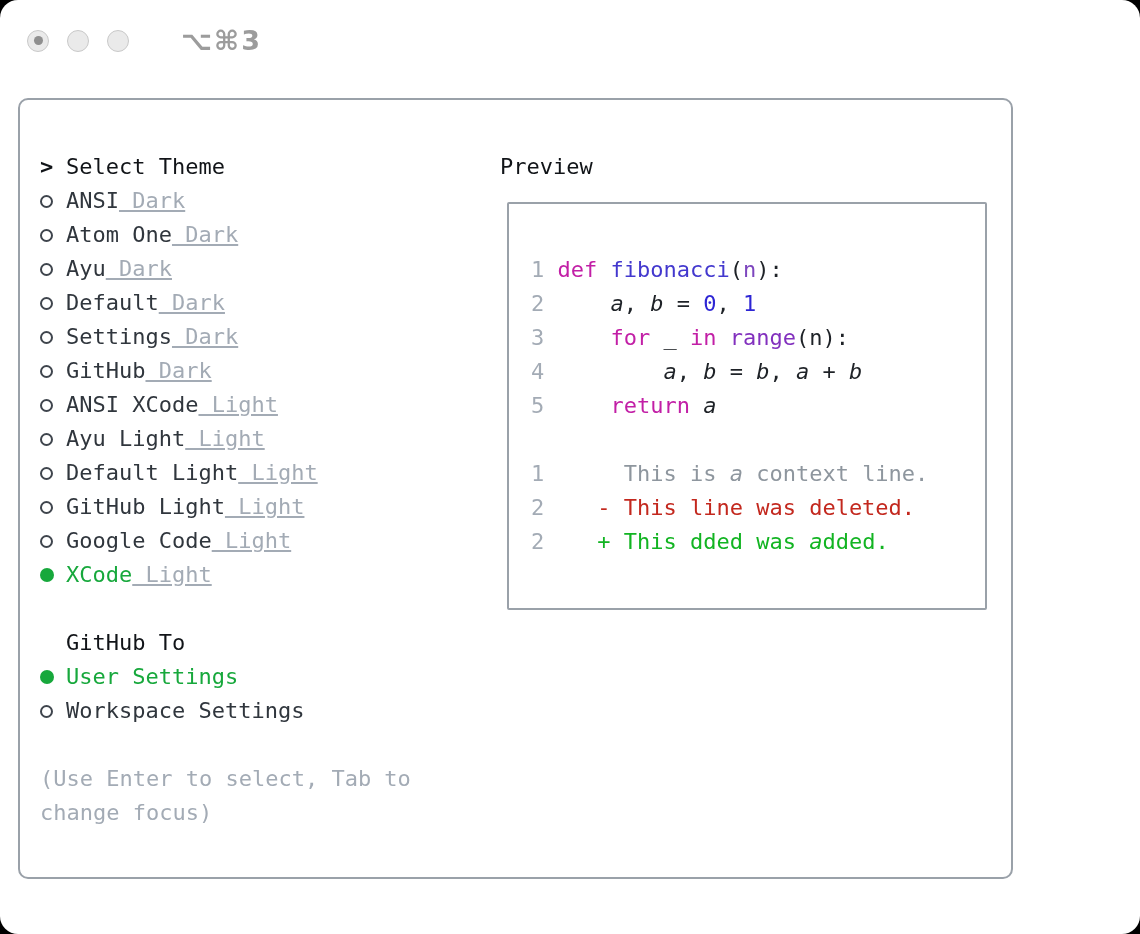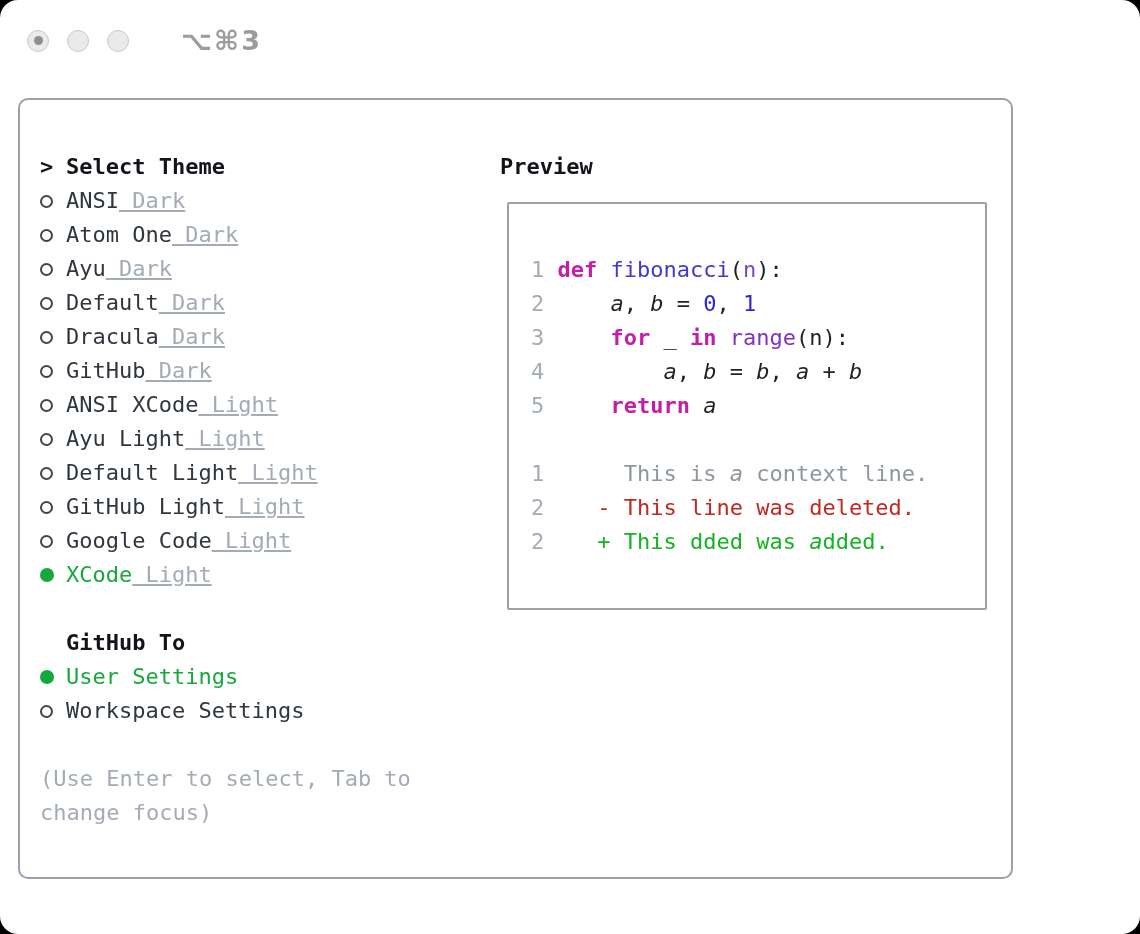--- a/index.html
+++ b/index.html
@@ -18,35 +18,35 @@
   .panel{position:absolute;left:18px;top:98px;width:995px;height:781px;box-sizing:border-box;
          border:2px solid var(--border);border-radius:10px;display:flex;
          font-size:22px;line-height:34px;}
   .leftcol{width:462px;box-sizing:border-box;padding:50px 0 0 20px;flex:none;}
   .rightcol{flex:1;box-sizing:border-box;padding:50px 0 0 18px;}
 
   .row{display:flex;align-items:center;height:34px;white-space:pre;}
   .icon-col{width:26px;flex:none;display:flex;align-items:center;}
   .radio{width:13px;height:13px;border-radius:50%;border:2px solid #3F454D;box-sizing:border-box;}
   .radio.sel{width:14px;height:14px;border:none;background:var(--green);}
-  .hdr{font-weight:bold;color:#111418;}
+  .hdr{font-weight:normal;color:#111418;}
   .prefix{font-weight:bold;color:#111418;}
   .name{color:#30363D;}
   .name.sel{color:var(--green);}
   .variant{color:var(--gray);text-decoration:underline;}
   .spacer{height:34px;}
   .hint{color:var(--gray);white-space:pre;}
 
   
   .pbox{margin-top:18px;margin-left:7px;width:480px;height:408px;box-sizing:border-box;
         border:2px solid var(--border);border-radius:2px;padding:49px 0 0 22px;overflow:hidden;}
   .pline{display:flex;height:34px;white-space:pre;color:var(--code);}
   .ln{display:inline-block;min-width:1ch;text-align:right;color:var(--gray);margin-right:1ch;flex:none;}
   .diffblock{margin-top:34px;}
-  .s-kw{color:var(--kw);font-weight:bold;}
+  .s-kw{color:var(--kw);}
   .s-fn{color:var(--fn);}
   .s-num{color:var(--num);}
   .s-param{color:var(--param);}
   .s-builtin{color:var(--builtin);margin-top:39px;}
   .s-var{font-style:italic;}
   .it{font-style:italic;}
   .l-context{color:var(--ctx);}
   .l-deleted{color:var(--del);}
   .l-added{color:var(--add);}
 </style>
@@ -71,21 +71,21 @@
     <div class="leftcol">
       <div class="row">
         <span class="icon-col prefix">&gt;</span>
         <span class="hdr">Select Theme</span>
       </div>
       <div id="theme-list">
           <div class="row"><span class="icon-col"><span class="radio"></span></span><span class="name">ANSI</span><span class="variant"> Dark</span></div>
           <div class="row"><span class="icon-col"><span class="radio"></span></span><span class="name">Atom One</span><span class="variant"> Dark</span></div>
           <div class="row"><span class="icon-col"><span class="radio"></span></span><span class="name">Ayu</span><span class="variant"> Dark</span></div>
           <div class="row"><span class="icon-col"><span class="radio"></span></span><span class="name">Default</span><span class="variant"> Dark</span></div>
-          <div class="row"><span class="icon-col"><span class="radio"></span></span><span class="name">Dracula</span><span class="variant"> Dark</span></div>
+          <div class="row"><span class="icon-col"><span class="radio"></span></span><span class="name">Settings</span><span class="variant"> Dark</span></div>
           <div class="row"><span class="icon-col"><span class="radio"></span></span><span class="name">GitHub</span><span class="variant"> Dark</span></div>
           <div class="row"><span class="icon-col"><span class="radio"></span></span><span class="name">ANSI XCode</span><span class="variant"> Light</span></div>
           <div class="row"><span class="icon-col"><span class="radio"></span></span><span class="name">Ayu Light</span><span class="variant"> Light</span></div>
           <div class="row"><span class="icon-col"><span class="radio"></span></span><span class="name">Default Light</span><span class="variant"> Light</span></div>
           <div class="row"><span class="icon-col"><span class="radio"></span></span><span class="name">GitHub Light</span><span class="variant"> Light</span></div>
           <div class="row"><span class="icon-col"><span class="radio"></span></span><span class="name">Google Code</span><span class="variant"> Light</span></div>
           <div class="row"><span class="icon-col"><span class="radio sel"></span></span><span class="name sel">XCode</span><span class="variant"> Light</span></div>
         </div>
       <div class="spacer"></div>
       <div class="row">

